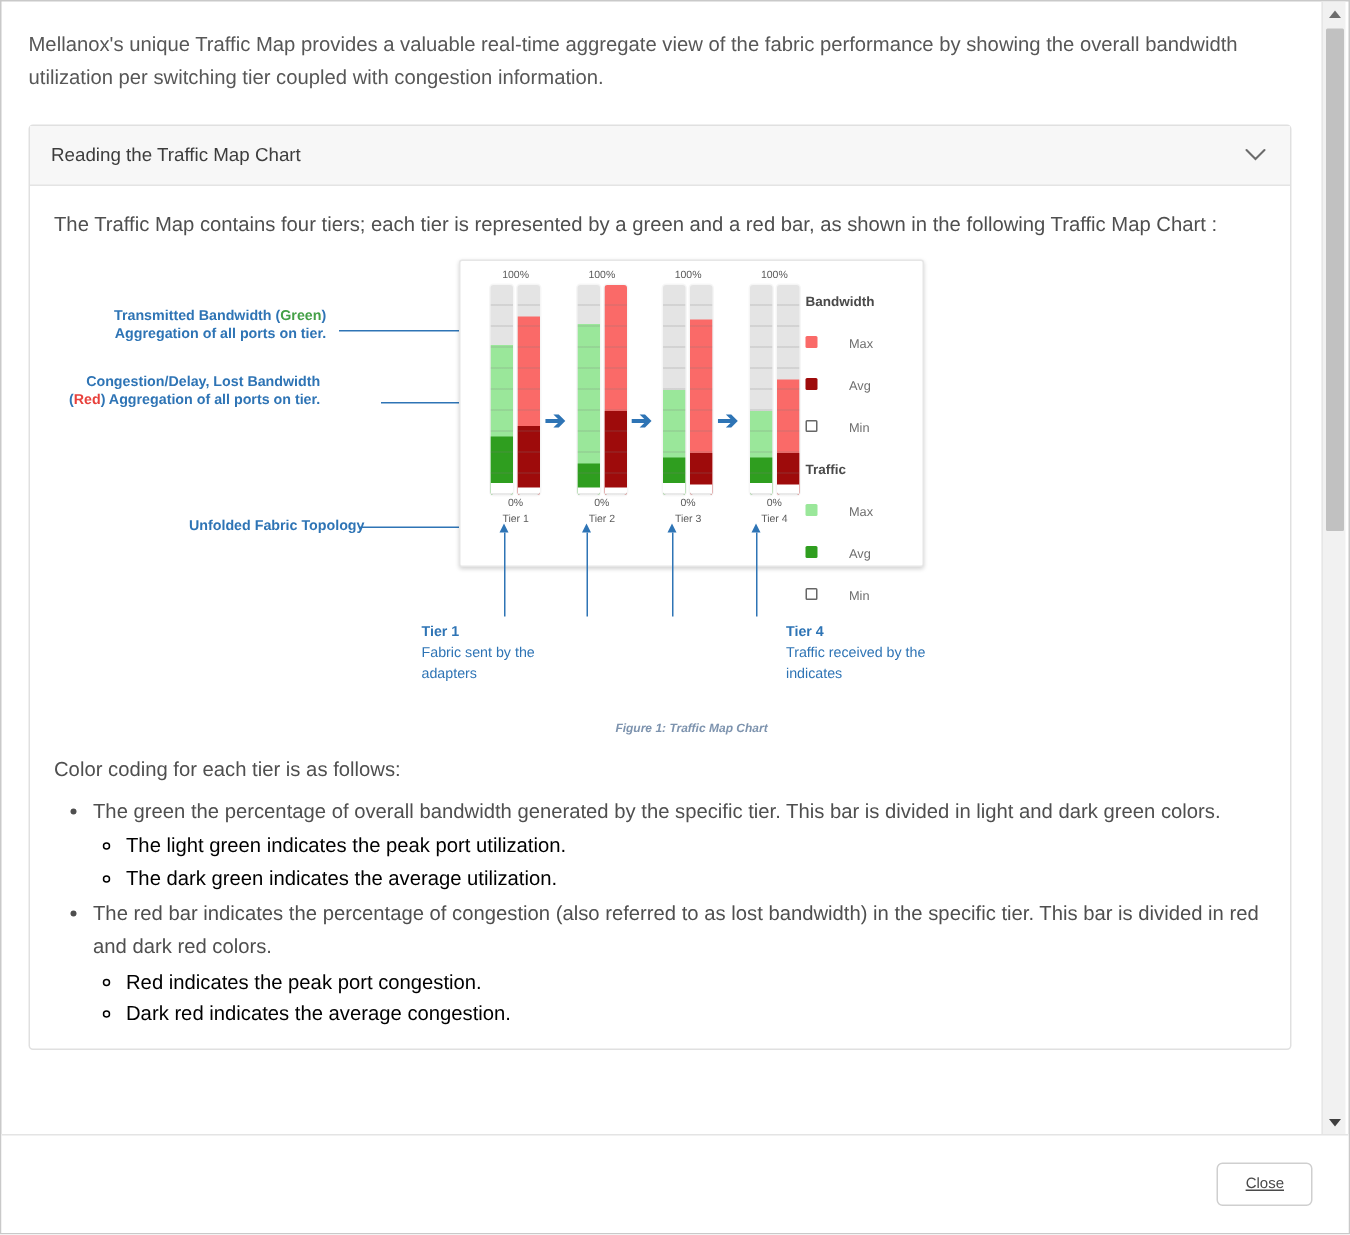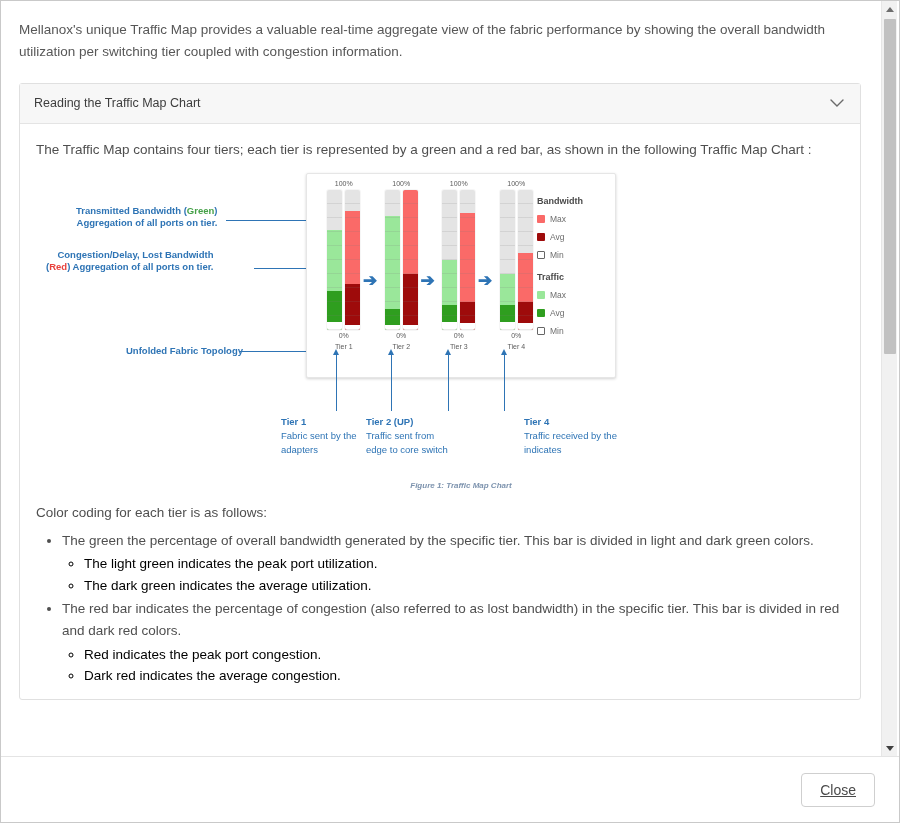--- a/index.html
+++ b/index.html
@@ -217,23 +217,23 @@
   }
   .legend-group + .legend-group { margin-top: 12px; }
   .legend-title {
     font-size: 9px;
     font-weight: 700;
     color: #4a4a4a;
     margin-bottom: 3px;
   }
   .legend-item {
     display: flex;
-    align-items: center;
-    gap: 5px;
-    margin: 8px 0;
+    align-items: flex-start;
+    gap: 21px;
+    margin: 18px 0;
   }
   .sw {
     width: 8px; height: 8px;
     border-radius: 1px;
     flex: 0 0 8px;
   }
   .sw.hollow { background: #fff; border: 1px solid #666; }
   .legend-label { font-size: 8.5px; color: #6e6e6e; }
 
   
@@ -323,21 +323,21 @@
     border-top: 1px solid #e4e4e4;
     display: flex;
     align-items: center;
     justify-content: flex-end;
     padding-right: 24px;
     background: #ffffff;
   }
   .btn-close {
     min-width: 60px;
     padding: 8px 18px;
-    font-size: 14px;
+    font-size: 10px;
     color: #4a4a4a;
     background: #ffffff;
     border: 1px solid #cfcfcf;
     border-radius: 4px;
     cursor: pointer;
     font-family: "Liberation Sans", sans-serif;
     text-decoration: underline;
   }
 </style>
 </head>
@@ -506,24 +506,20 @@
           <div class="up-line" style="left:355px; top:186px; height:56px;"></div>
           <div class="up-head" style="left:351.5px; top:180px;"></div>
           <div class="up-line" style="left:412px; top:186px; height:56px;"></div>
           <div class="up-head" style="left:408.5px; top:180px;"></div>
           <div class="up-line" style="left:468px; top:186px; height:56px;"></div>
           <div class="up-head" style="left:464.5px; top:180px;"></div>
 
           <div class="tier-desc" style="left:245px; top:246px;">
             <b>Tier 1</b>
             <span>Fabric sent by the adapters</span>
-          </div>
-          <div class="tier-desc" style="left:330px; top:246px;">
-            <b>Tier 2 (UP)</b>
-            <span>Traffic sent from edge to core switch</span>
           </div>
           <div class="tier-desc" style="left:488px; top:246px; width:96px;">
             <b>Tier 4</b>
             <span>Traffic received by the indicates</span>
           </div>
 
           <div class="fig-caption">Figure 1: Traffic Map Chart</div>
         </div>
 
         <p class="cc-lead">Color coding for each tier is as follows:</p>

